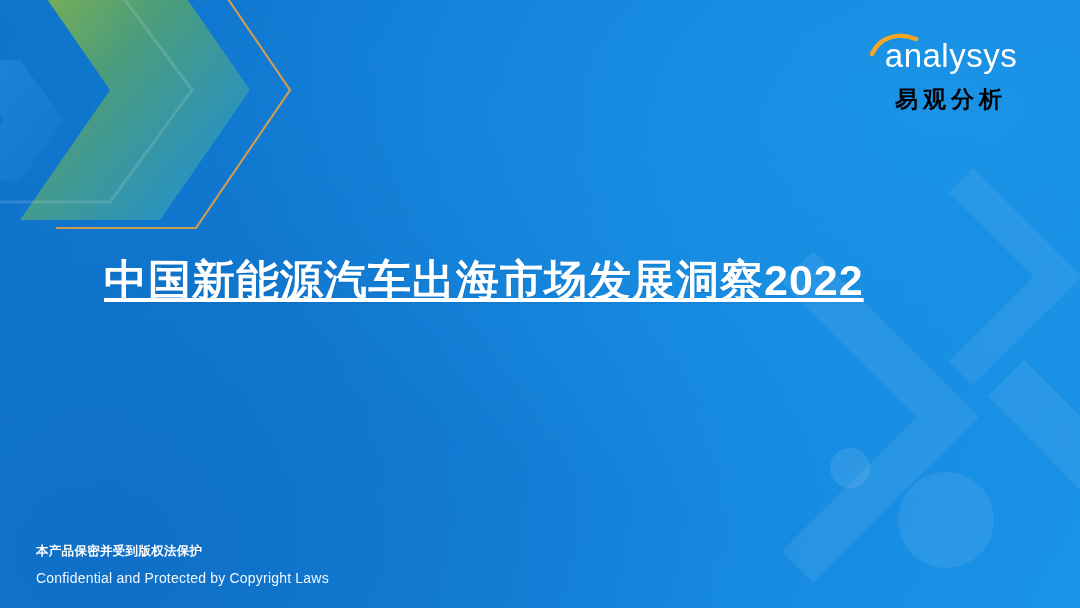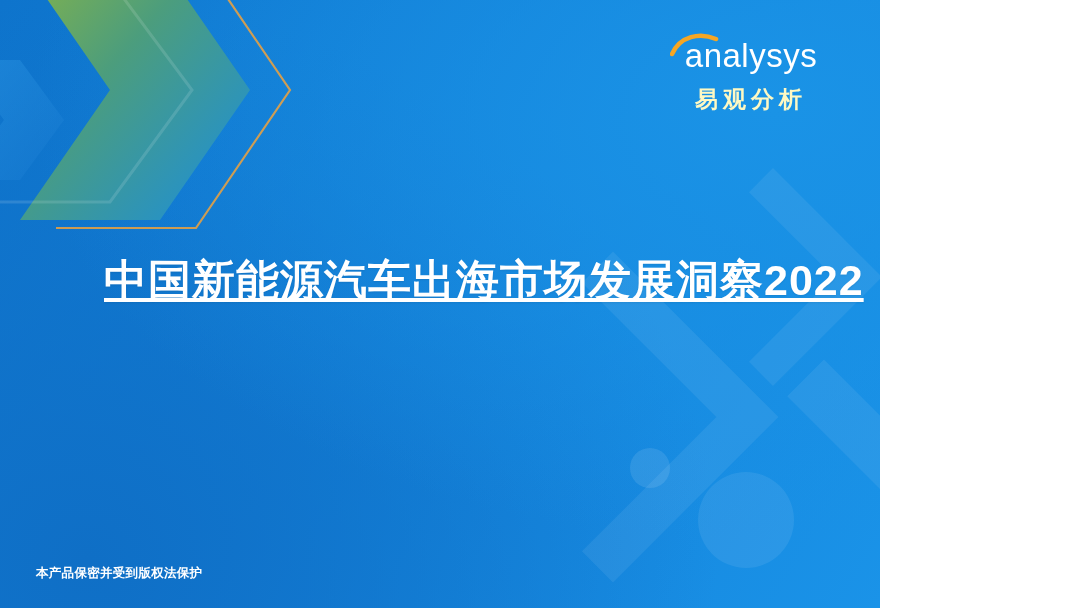--- a/index.html
+++ b/index.html
@@ -2,21 +2,21 @@
 <html><head>
 <meta charset="utf-8">
 <style>
   html, body {
     margin: 0;
     padding: 0;
     background: #ffffff;
   }
   #slide {
     position: relative;
-    width: 880px;
+    width: 1080px;
     height: 608px;
     overflow: hidden;
     background: #1176d0;
     font-family: "Liberation Sans", sans-serif;
   }
   
   .bg-base {
     position: absolute;
     inset: 0;
     background:
@@ -73,21 +73,21 @@
     line-height: 52px;
     font-weight: 400;
     color: #ffffff;
     white-space: nowrap;
   }
   .logo-cn {
     margin-top: 2px;
     font-size: 23px;
     letter-spacing: 5px;
     font-weight: 700;
-    color: #fef9c3;
+    color: #000000;
     white-space: nowrap;
   }
   .swoosh {
     position: absolute;
     left: 4px;
     top: 2px;
     width: 52px;
     height: 30px;
   }
 
@@ -109,21 +109,21 @@
   .footer {
     position: absolute;
     left: 36px;
     bottom: 22px;
     color: #eaf4ff;
   }
   .footer-cn {
     font-size: 12.5px;
     font-weight: 700;
     letter-spacing: 0.3px;
-    margin-bottom: 4px;
+    margin-bottom: 10px;
     color: #ffffff;
   }
   .footer-en {
     font-size: 14px;
     font-weight: 400;
     letter-spacing: 0.2px;
     color: #f0f7ff;
   }
 </style>
 </head>
@@ -170,15 +170,16 @@
       </svg>
       <div class="logo-word">analysys</div>
     </div>
     <div class="logo-cn">易观分析</div>
   </div>
 
   <div class="title">中国新能源汽车出海市场发展洞察2022</div>
 
   <div class="footer">
     <div class="footer-cn">本产品保密并受到版权法保护</div>
+    <div class="footer-en">Confidential and Protected by Copyright Laws</div>
   </div>
 
 </div>
 
 </body></html>

